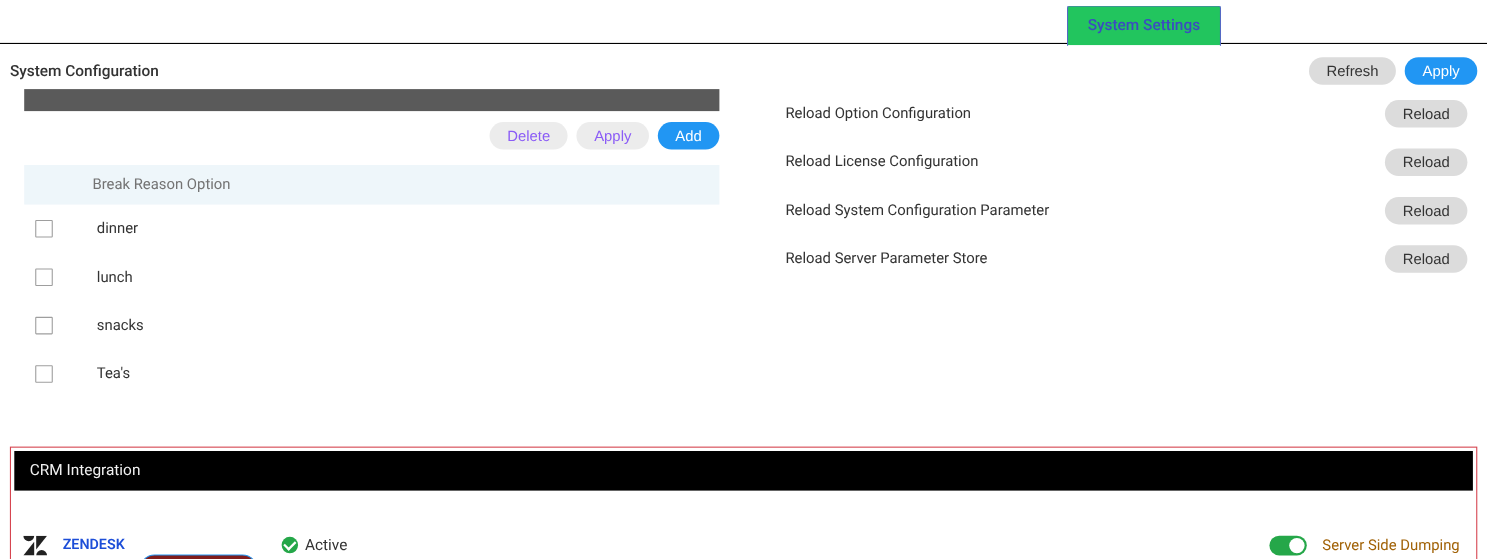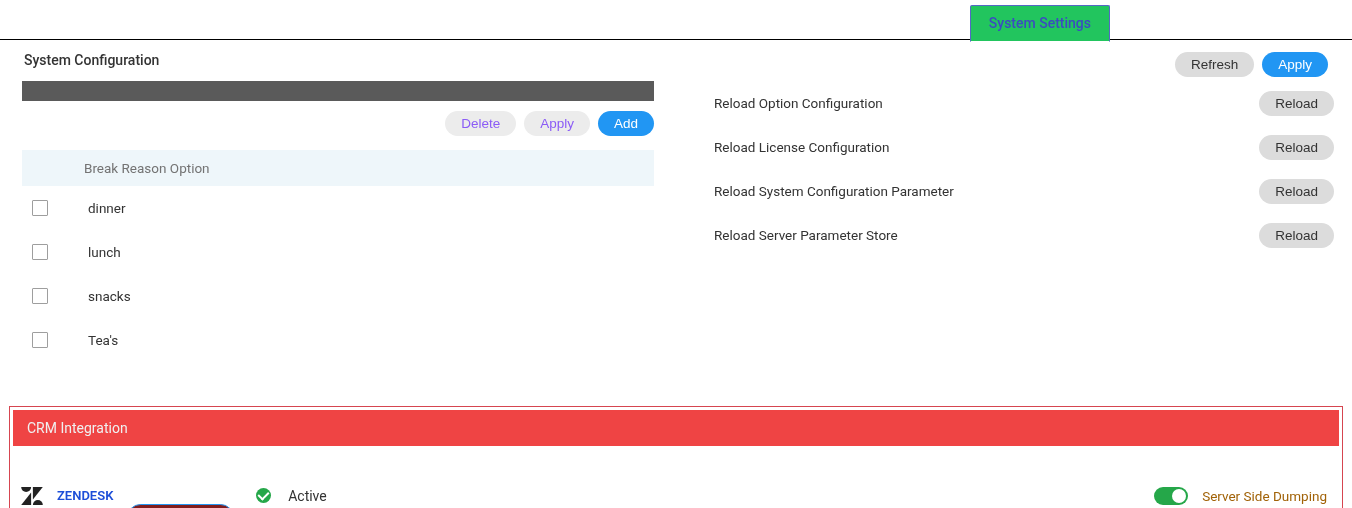--- a/index.html
+++ b/index.html
@@ -1,21 +1,21 @@
 <!DOCTYPE html>
 <html><head>
 <meta charset="utf-8">
 <style>
   * { box-sizing: border-box; margin: 0; padding: 0; }
   body { font-family: -apple-system, BlinkMacSystemFont, "Segoe UI", Roboto, Arial, sans-serif; font-size: 14px; color: #333; background: #fff; width: 1352px; }
   
   .top-bar { height: 40px; border-bottom: 1px solid #000; position: relative; }
   .top-tab { position: absolute; right: 242px; top: 5px; border: 1px solid #5469c4; border-bottom: 1px solid #fff; padding: 9px 18px 10px; color: #3b4cc0; font-weight: 500; background: #22c55e; z-index: 2; border-radius: 2px 2px 0 0; }
   
-  .page-header { display: flex; justify-content: space-between; padding: 12px 24px 4px; }
+  .page-header { display: flex; align-items: center; justify-content: space-between; padding: 12px 9px 4px; }
   .page-title { font-weight: 500; font-size: 14px; color: #333; }
   .header-buttons { display: flex; gap: 8px; }
   
   .pill-btn { border: none; border-radius: 999px; padding: 5px 16px; font-size: 13.5px; font-weight: 500; cursor: pointer; }
   .pill-grey { background: #dcdcdc; color: #333; }
   .pill-blue { background: #2196f3; color: #fff; }
   .pill-disabled { background: #ececec; color: #8b5cf6; cursor: default; }
   
   .main-row { display: flex; align-items: flex-start; padding: 0 10px 0 22px; gap: 40px; }
   .left-col { flex: 0 0 632px; }
@@ -28,26 +28,26 @@
   .break-header { background: #eef6fa; padding: 10px 0 10px 62px; color: #737373; font-size: 13.5px; }
   
   .break-row { display: flex; align-items: center; padding: 14px 0 14px 10px; }
   .checkbox { width: 16px; height: 16px; border: 1.5px solid #9e9e9e; border-radius: 1px; margin-right: 40px; cursor: pointer; }
   .break-label { color: #333; font-size: 13.5px; }
   
   .reload-row { display: flex; align-items: center; justify-content: space-between; min-height: 44px; }
   .reload-label { color: #333; font-size: 13.5px; }
   
   .crm-section { margin: 44px 9px 0 9px; border: 1px solid #d64550; padding: 3px 3px 10px 3px; }
-  .crm-header { background: #ef4444; color: #f0f0f0; padding: 10px 14px; font-size: 14px; }
+  .crm-header { background: #000000; color: #f0f0f0; padding: 10px 14px; font-size: 14px; }
   .crm-body { display: flex; align-items: center; padding: 14px 12px 4px 8px; gap: 14px; }
   .zendesk-icon { width: 22px; height: 18px; }
   .zendesk-label { font-weight: 600; font-size: 13px; color: #1d4ed8; }
   .unauth-btn { border: 1px solid #2196f3; color: #2196f3; background: #7f1d1d; border-radius: 999px; padding: 5px 16px; font-size: 13.5px; cursor: pointer; margin-top: 44px; }
-  .status { display: flex; align-items: center; gap: 17px; margin-left: 8px; }
+  .status { display: flex; align-items: center; gap: 6px; margin-left: 8px; }
   .status-dot { width: 15px; height: 15px; border-radius: 50%; background: #25a749; display: inline-flex; align-items: center; justify-content: center; }
   .status-dot::after { content: ""; display: block; width: 5px; height: 8px; border: solid #fff; border-width: 0 2px 2px 0; transform: rotate(45deg) translate(-1px,-1px); }
   .spacer { flex: 1; }
   .toggle { width: 34px; height: 18px; border-radius: 999px; background: #25a749; position: relative; cursor: pointer; }
   .toggle::after { content: ""; position: absolute; right: 2px; top: 2px; width: 14px; height: 14px; border-radius: 50%; background: #fff; }
   .dump-label { font-size: 13.5px; color: #a16207; }
 </style>
 </head>
 <body>
 

